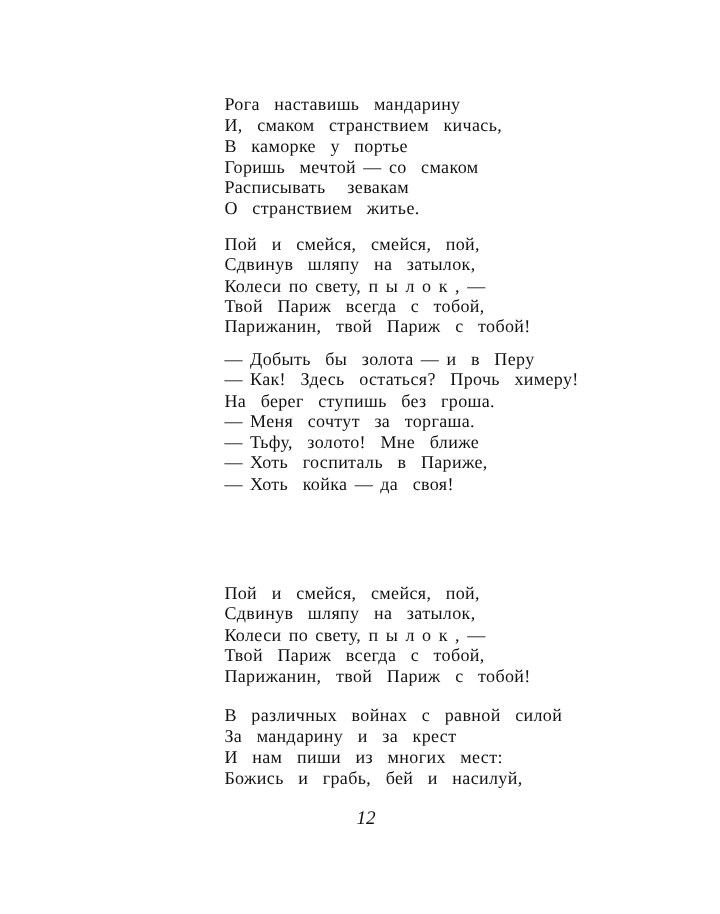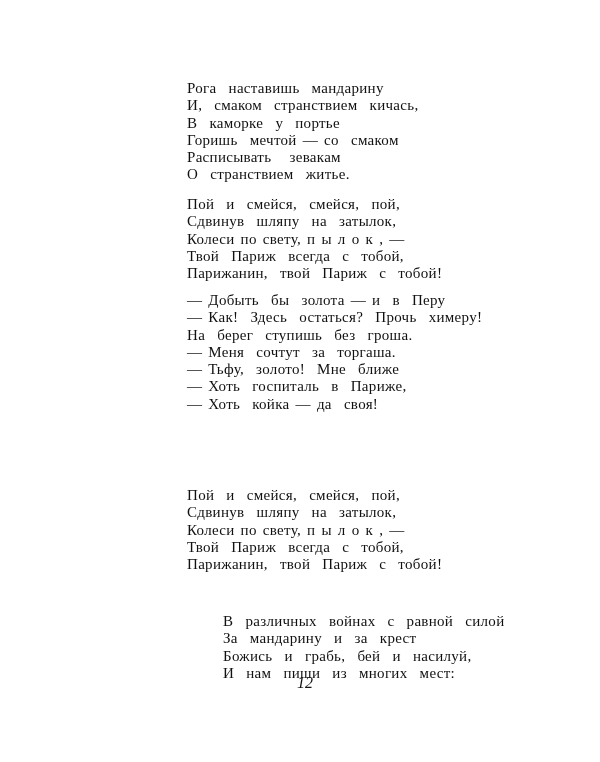--- a/index.html
+++ b/index.html
@@ -4,21 +4,21 @@
   <style>
     html, body { margin: 0; padding: 0; background: #ffffff; }
     body { width: 600px; height: 762px; position: relative; overflow: hidden;
            font-family: "Liberation Serif", "DejaVu Serif", serif; color: #111; }
     .stanza { position: absolute; left: 187px; margin: 0; padding: 0; }
     .line { display: block; font-size: 15px; line-height: 17.3px; white-space: pre; letter-spacing: 0.3px; word-spacing: 2px; }
     #s1 { top: 80px; }
     #s2 { top: 196px; }
     #s3 { top: 292px; }
     #s4 { top: 487px; }
-    #s5 { top: 613px; margin-left: 36px; }
+    #s5 { top: 589px; }
     .page-number { position: absolute; top: 674px; left: 0; width: 610px; text-align: center;
                    font-style: italic; font-size: 16px; }
   </style>
 </head>
 <body>
 
 <div class="stanza" id="s1">
   <span class="line">Рога  наставишь  мандарину</span>
   <span class="line">И,  смаком  странствием  кичась,</span>
   <span class="line">В  каморке  у  портье</span>
@@ -49,17 +49,17 @@
   <span class="line">Пой  и  смейся,  смейся,  пой,</span>
   <span class="line">Сдвинув  шляпу  на  затылок,</span>
   <span class="line">Колеси по свету, п ы л о к , —</span>
   <span class="line">Твой  Париж  всегда  с  тобой,</span>
   <span class="line">Парижанин,  твой  Париж  с  тобой!</span>
 </div>
 
 <div class="stanza" id="s5">
   <span class="line">В  различных  войнах  с  равной  силой</span>
   <span class="line">За  мандарину  и  за  крест</span>
+  <span class="line">И  нам  пиши  из  многих  мест:</span>
   <span class="line">Божись  и  грабь,  бей  и  насилуй,</span>
-  <span class="line">И  нам  пиши  из  многих  мест:</span>
 </div>
 
 <div class="page-number">12</div>
 
 </body></html>

